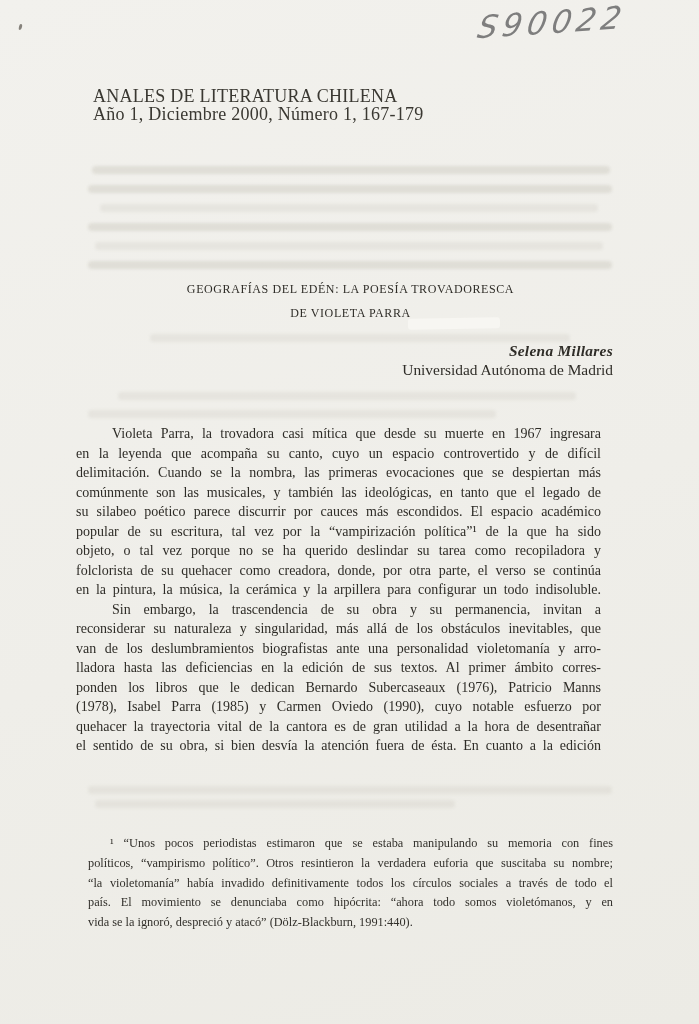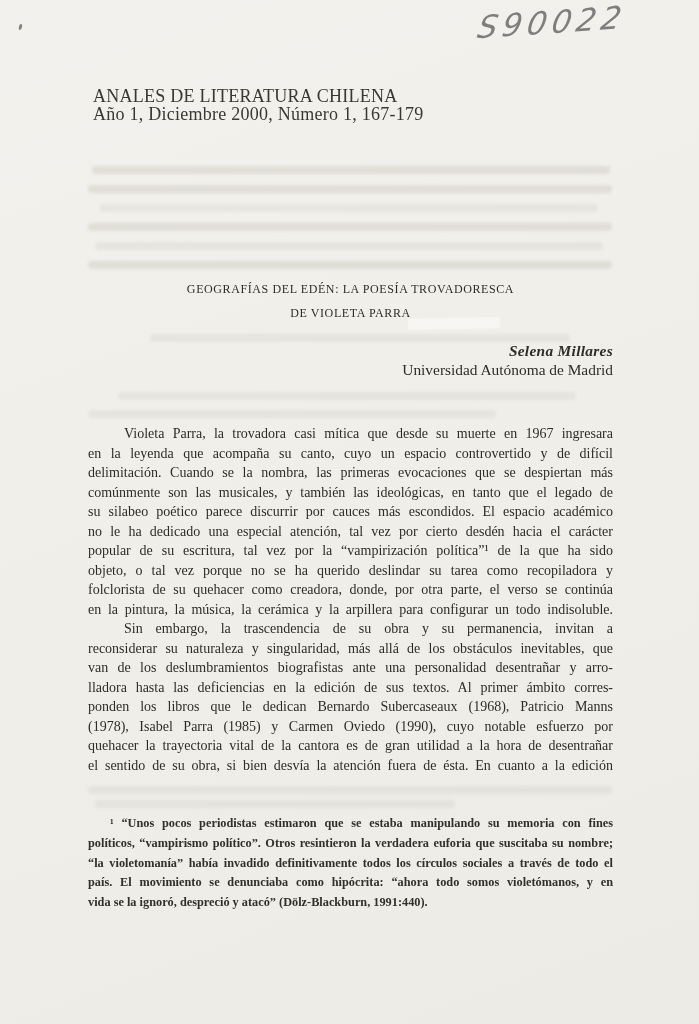--- a/index.html
+++ b/index.html
@@ -51,33 +51,33 @@
     position:absolute;left:408px;top:318px;width:92px;height:11px;
     background:#f7f6f2;transform:rotate(-1deg);border-radius:3px;
   }
   .authorblock{
     position:absolute;left:88px;top:341px;width:525px;
     text-align:right;font-size:15.4px;line-height:19px;color:#2f2d28;
   }
   .author{font-style:italic;font-weight:600;letter-spacing:.3px;}
   
   .bodytext{
-    position:absolute;left:88px;top:424px;width:525px;
+    position:absolute;left:76px;top:424px;width:525px;
     font-size:14px;color:#2e2c27;
   }
   .tline{
     text-align:justify;text-align-last:justify;
     height:19.5px;line-height:19.5px;
     overflow:visible;white-space:nowrap;
   }
   .para .tline-first{text-indent:36px;}
   
   .footnote{
-    position:absolute;left:88px;top:814px;width:525px;
-    font-size:12.3px;color:#32302b;font-weight:bold;
+    position:absolute;left:88px;top:834px;width:525px;
+    font-size:12.3px;color:#32302b;
   }
   .footnote .tline{height:19.8px;line-height:19.8px;}
   .footnote .tline-first{text-indent:22px;}
   .footnote .tline-end{text-align-last:left;}
 </style>
 </head>
 <body>
 
 <div class="page">
 
@@ -114,32 +114,31 @@
     <div>Universidad Autónoma de Madrid</div>
   </div>
 
   <div class="bodytext">
     <div class="para">
         <div class="tline tline-first">Violeta Parra, la trovadora casi mítica que desde su muerte en 1967 ingresara</div>
         <div class="tline">en la leyenda que acompaña su canto, cuyo un espacio controvertido y de difícil</div>
         <div class="tline">delimitación. Cuando se la nombra, las primeras evocaciones que se despiertan más</div>
         <div class="tline">comúnmente son las musicales, y también las ideológicas, en tanto que el legado de</div>
         <div class="tline">su silabeo poético parece discurrir por cauces más escondidos. El espacio académico</div>
-        <div class="tline">no le ha dedicado una especial atención, tal vez por cierto desdén hacia el carácter</div>
         <div class="tline">popular de su escritura, tal vez por la “vampirización política”¹ de la que ha sido</div>
         <div class="tline">objeto, o tal vez porque no se ha querido deslindar su tarea como recopiladora y</div>
         <div class="tline">folclorista de su quehacer como creadora, donde, por otra parte, el verso se continúa</div>
         <div class="tline tline-end">en la pintura, la música, la cerámica y la arpillera para configurar un todo indisoluble.</div>
       </div>
     <div class="para">
         <div class="tline tline-first">Sin embargo, la trascendencia de su obra y su permanencia, invitan a</div>
         <div class="tline">reconsiderar su naturaleza y singularidad, más allá de los obstáculos inevitables, que</div>
-        <div class="tline">van de los deslumbramientos biografistas ante una personalidad desentrañar y arro-</div>
+        <div class="tline">van de los deslumbramientos biografistas ante una personalidad violetomanía y arro-</div>
         <div class="tline">lladora hasta las deficiencias en la edición de sus textos. Al primer ámbito corres-</div>
-        <div class="tline">ponden los libros que le dedican Bernardo Subercaseaux (1968), Patricio Manns</div>
+        <div class="tline">ponden los libros que le dedican Bernardo Subercaseaux (1976), Patricio Manns</div>
         <div class="tline">(1978), Isabel Parra (1985) y Carmen Oviedo (1990), cuyo notable esfuerzo por</div>
         <div class="tline">quehacer la trayectoria vital de la cantora es de gran utilidad a la hora de desentrañar</div>
         <div class="tline tline-end">el sentido de su obra, si bien desvía la atención fuera de ésta. En cuanto a la edición</div>
       </div>
   </div>
 
   <div class="footnote">
       <div class="tline tline-first">¹ “Unos pocos periodistas estimaron que se estaba manipulando su memoria con fines</div>
       <div class="tline">políticos, “vampirismo político”. Otros resintieron la verdadera euforia que suscitaba su nombre;</div>
       <div class="tline">“la violetomanía” había invadido definitivamente todos los círculos sociales a través de todo el</div>

